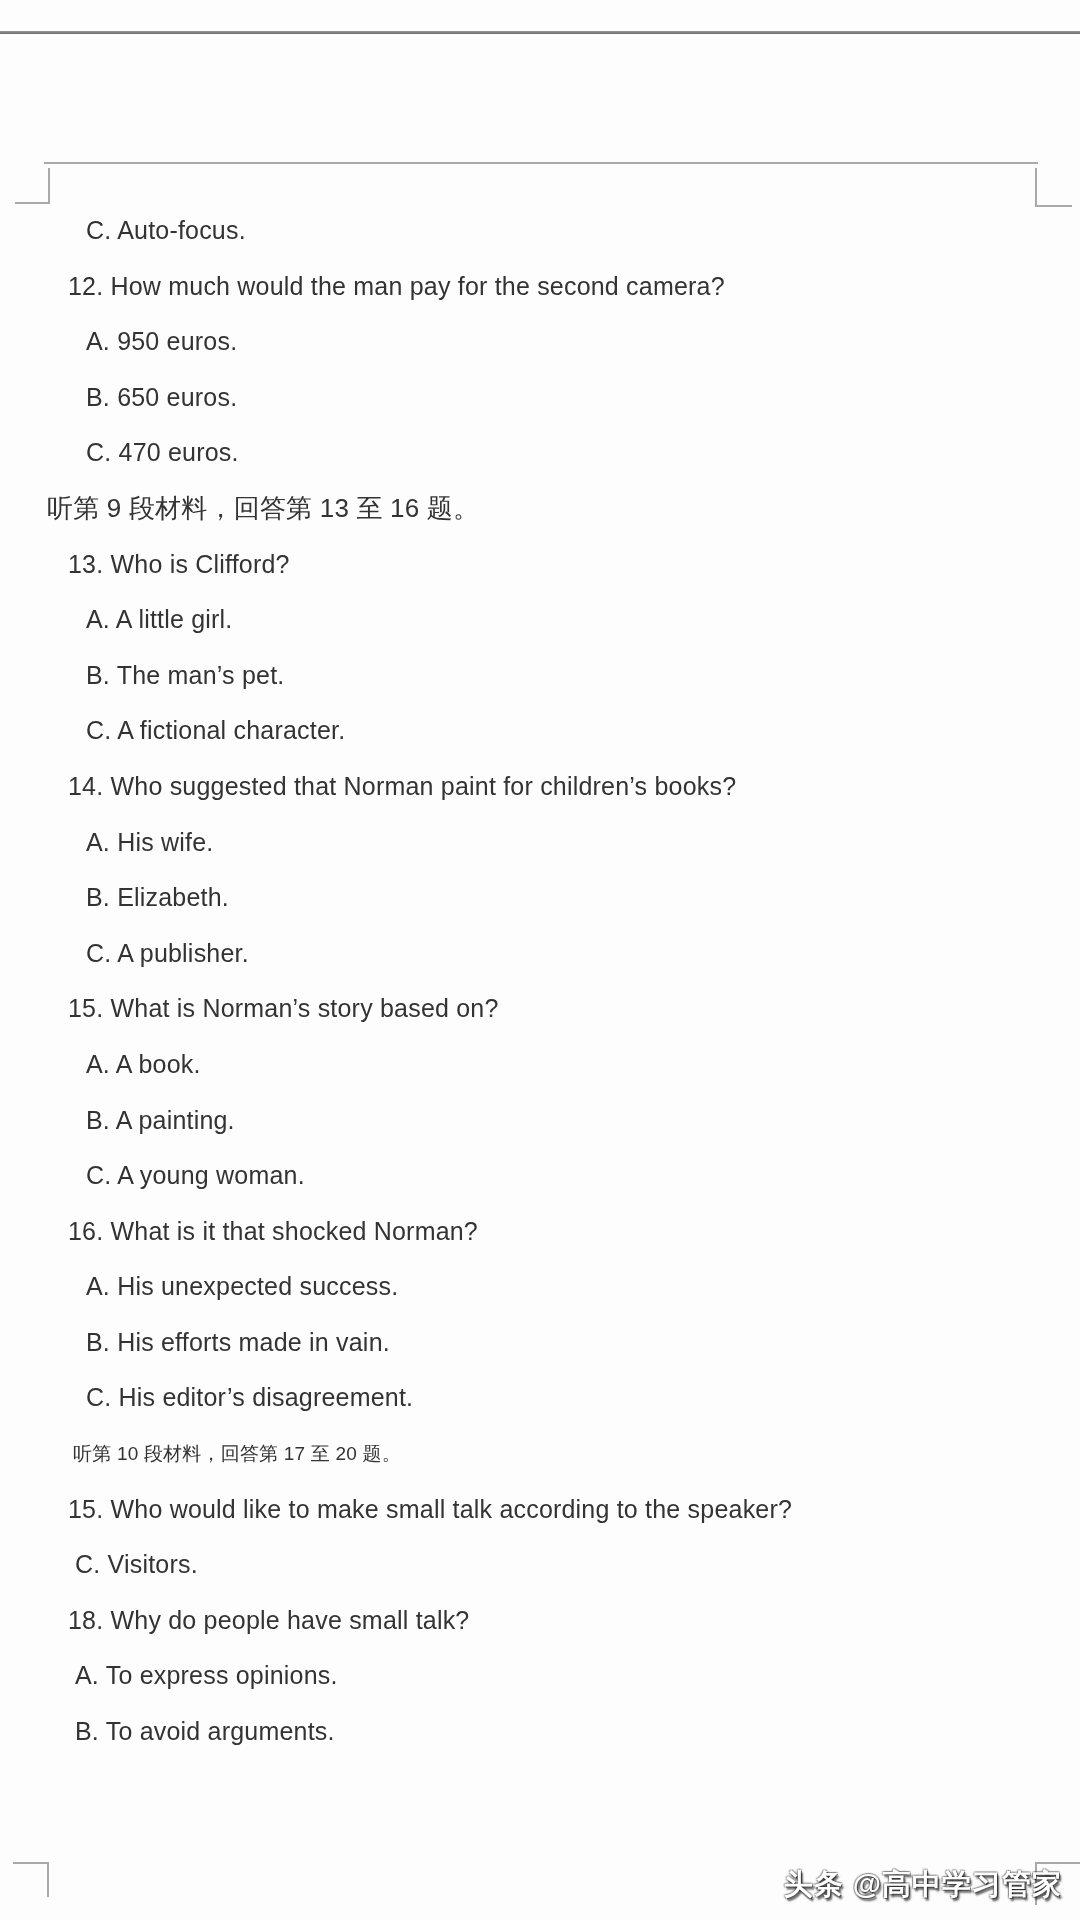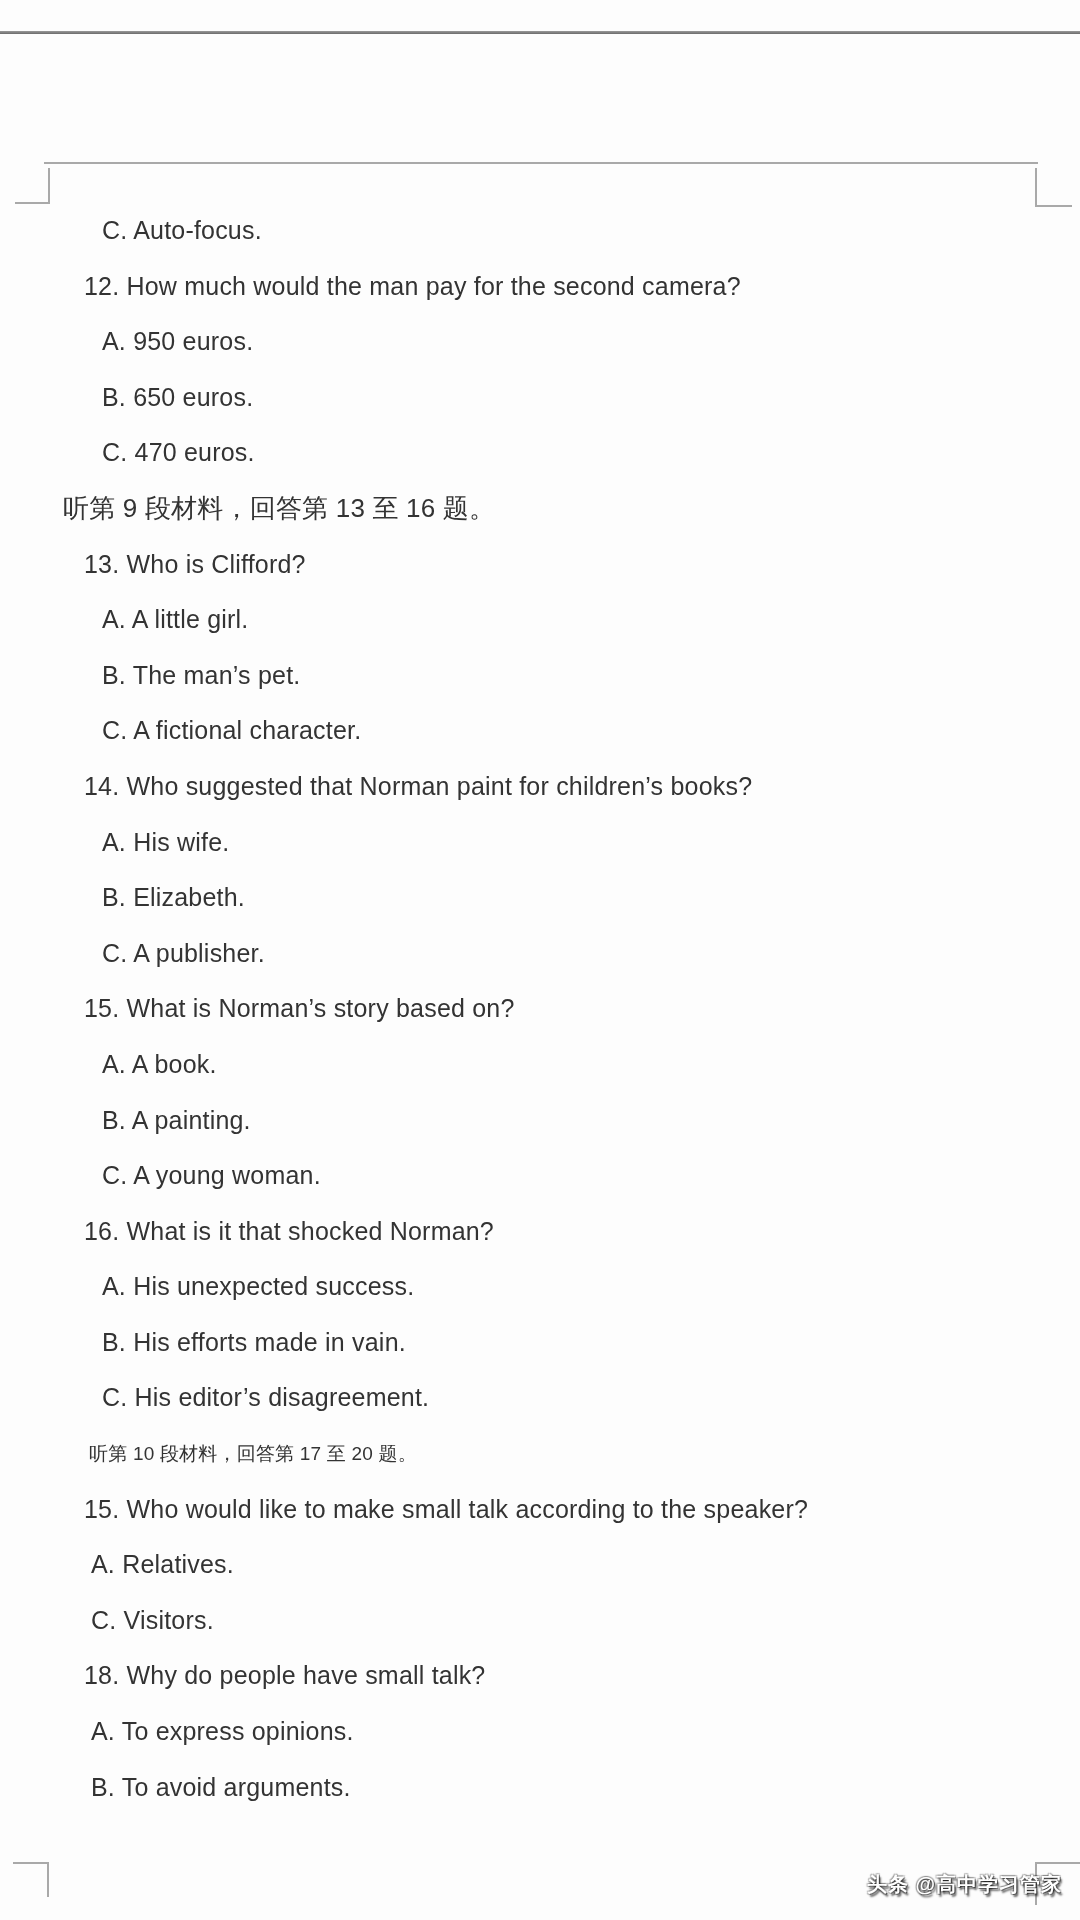--- a/index.html
+++ b/index.html
@@ -21,35 +21,35 @@
     position:absolute; left:44px; top:162px; width:994px; height:2px;
     background:#a9a9a9;
   }
   
   .corner { position:absolute; border:0 solid #a9a9a9; }
   .c-tl { left:15px;   top:168px;  width:33px; height:34px; border-right-width:2px; border-bottom-width:2px; }
   .c-tr { left:1035px; top:168px;  width:35px; height:37px; border-left-width:2px;  border-bottom-width:2px; }
   .c-bl { left:13px;   top:1862px; width:34px; height:33px; border-right-width:2px; border-top-width:2px; }
   .c-br { left:1035px; top:1862px; width:45px; height:41px; border-left-width:2px;  border-top-width:2px; }
 
-  .content { position:absolute; left:16px; top:203px; width:896px; }
+  .content { position:absolute; left:0; top:203px; width:896px; }
   .line {
     height:55.6px; line-height:55.6px;
     font-size:25px; letter-spacing:0.2px;
     white-space:pre; color:#333333;
   }
   .q    { padding-left:68px; }
   .opt1 { padding-left:86px; }
   .opt2 { padding-left:75px; }
   .cn1  { padding-left:47px; font-size:26px; }
   .cn2  { padding-left:73px; font-size:19px; }
 
   .watermark {
     position:absolute; right:18px; top:1862px; height:44px; line-height:44px;
-    font-size:20px; font-weight:700; letter-spacing:1px;
+    font-size:29px; font-weight:700; letter-spacing:1px;
     color:#ffffff; white-space:pre; z-index:5;
     text-shadow:
       2px 3px 2px rgba(0,0,0,0.60),
       1px 1px 0 rgba(0,0,0,0.45),
       -1px -1px 1px rgba(0,0,0,0.28),
       1px -1px 1px rgba(0,0,0,0.28),
       -1px 1px 1px rgba(0,0,0,0.28);
   }
 </style>
 </head>
@@ -83,21 +83,20 @@
     <div class="line q">15. What is Norman’s story based on?</div>
     <div class="line opt1">A. A book.</div>
     <div class="line opt1">B. A painting.</div>
     <div class="line opt1">C. A young woman.</div>
     <div class="line q">16. What is it that shocked Norman?</div>
     <div class="line opt1">A. His unexpected success.</div>
     <div class="line opt1">B. His efforts made in vain.</div>
     <div class="line opt1">C. His editor’s disagreement.</div>
     <div class="line cn2">听第 10 段材料，回答第 17 至 20 题。</div>
     <div class="line q">15. Who would like to make small talk according to the speaker?</div>
-    <div class="line opt2">A. Relatives.</div>
     <div class="line opt2">C. Visitors.</div>
     <div class="line q">18. Why do people have small talk?</div>
     <div class="line opt2">A. To express opinions.</div>
     <div class="line opt2">B. To avoid arguments.</div>
   </div>
 
   <div class="watermark">头条 @高中学习管家</div>
 
 </div>
 

